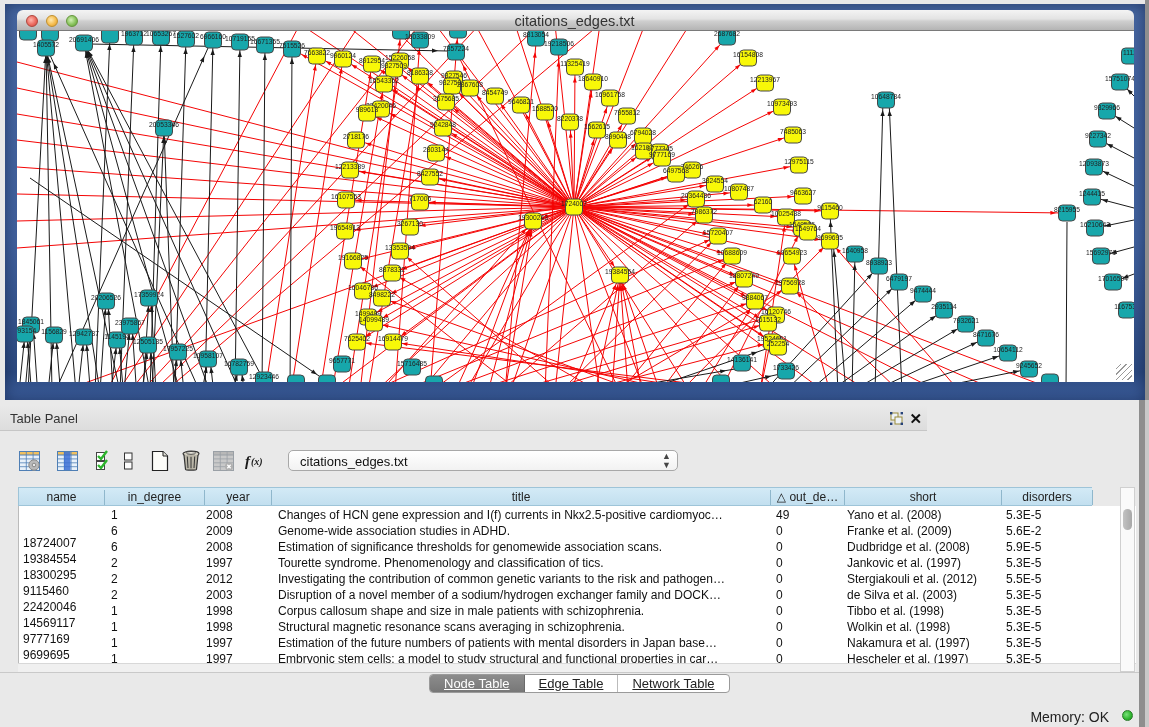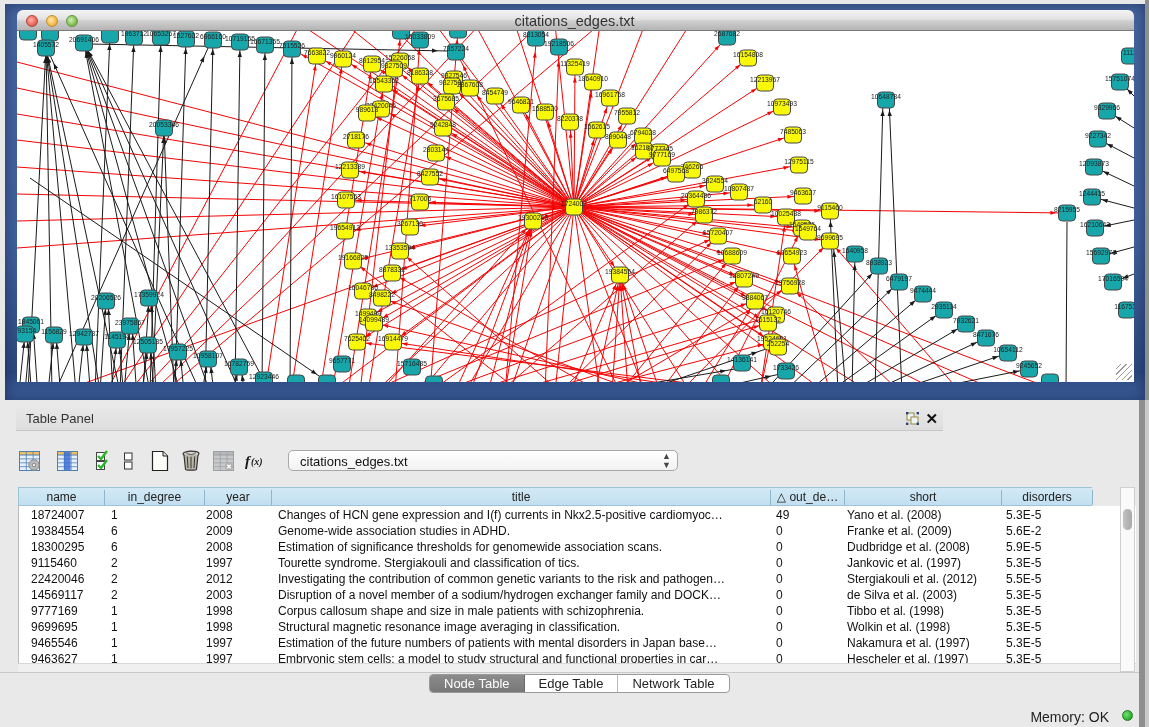--- a/index.html
+++ b/index.html
@@ -12,48 +12,48 @@
 .tl { position:absolute; top:15px; width:12px; height:12px; border-radius:50%; }
 .tl.r { left:26px; background:radial-gradient(circle at 4px 4px,#ffb6ad,#ec6b60 55%,#c8473c); border:0.5px solid #b0453c;}
 .tl.y { left:46px; background:radial-gradient(circle at 4px 4px,#ffe9b0,#f5bd4f 55%,#d8962a); border:0.5px solid #c08f2e;}
 .tl.g { left:66px; background:radial-gradient(circle at 4px 4px,#d2f0b6,#88c35c 55%,#5d9c35); border:0.5px solid #65953c;}
 .title { position:absolute; top:13px; left:0; width:1149px; text-align:center;
   font-size:14.5px; color:#333; }
 .canvas { position:absolute; left:17px; top:31px; width:1117px; height:351px; background:#fff; overflow:hidden; }
 .grip { position:absolute; right:2px; bottom:2px; width:16px; height:16px;
   background:repeating-linear-gradient(135deg,transparent 0 3px,#999 3px 4px); }
 .panel { position:absolute; left:0; top:400px; width:1139px; height:327px; background:#e9e9e9; }
-.phead { position:absolute; left:16px; top:5px; width:927px; height:26px;
+.phead { position:absolute; left:0; top:5px; width:927px; height:26px;
   background:linear-gradient(180deg,#e9e9e9,#dddddd); border-bottom:1px solid #c6c6c6;
   font-size:13px; color:#333; }
 .phead span { position:absolute; left:10px; top:6px; }
 .pX { position:absolute; right:5px; top:5px; font-size:15px; font-weight:bold; color:#111; }
 .pDock { position:absolute; right:24px; top:7px; width:13px; height:13px; }
 .combo { position:absolute; left:288px; top:450px; width:390px; height:21px; background:linear-gradient(180deg,#ffffff,#f2f2f2);
   border:1px solid #a8a8a8; border-radius:5px; font-size:13px; color:#111; }
 .combo .t { position:absolute; left:11px; top:3px; }
 .combo .a { position:absolute; right:6px; top:1px; font-size:9px; color:#444; line-height:9px; }
 .thead { position:absolute; left:18px; top:487px; width:1074px; height:19px;
   background:linear-gradient(180deg,#d3eaf6,#c2dfef); border:1px solid #9ec4d8; border-right:none; font-size:12px; color:#222; }
 .th { position:absolute; top:2px; text-align:center; border-right:1px solid #8fb7cc; height:15px; }
 .tbl { position:absolute; left:18px; top:506px; width:1118px; height:166px; background:#fff; overflow:hidden;
   border-left:1px solid #bbb; }
 .tr { position:absolute; left:0; width:1100px; height:16px; font-size:12px; color:#111; }
 .c { position:absolute; top:2px; white-space:nowrap; overflow:hidden; }
-.c0 { left:12px; width:80px; } .c1 { left:92px; width:90px; }
+.c0 { left:4px; width:80px;margin-top:28px; } .c1 { left:92px; width:90px; }
 .c2 { left:187px; width:64px; } .c3 { left:259px; width:492px; }
 .c4 { left:757px; width:62px; } .c5 { left:828px; width:150px; }
 .c6 { left:987px; width:100px; }
 .sb { position:absolute; left:1120px; top:487px; width:15px; height:185px; background:#fafafa;
   border:1px solid #d0d0d0; }
 .sb .thumb { position:absolute; left:2px; top:21px; width:9px; height:21px; border-radius:5px;
   background:linear-gradient(90deg,#c2c2c2,#a8a8a8); }
 .tabs { position:absolute; left:429px; top:674px; height:19px; border:1px solid #9a9a9a; border-radius:4px;
   background:#fff; font-size:13px; color:#222; overflow:hidden; }
-.tab { float:left; height:19px; line-height:18px; padding:0 14px; border-right:1px solid #bbb; }
+.tab { float:left; height:19px; line-height:18px; padding:0 14px; border-right:1px solid #bbb;text-decoration:underline; }
 .tab.sel { background:linear-gradient(180deg,#8c8c8c,#757575); color:#fff; border-right:1px solid #6a6a6a; }
 .tab:last-child { border-right:none; }
 .status { position:absolute; right:40px; top:709px; font-size:14px; color:#222; }
 .led { position:absolute; right:16px; top:710px; width:11px; height:11px; border-radius:50%;
   background:radial-gradient(circle at 3.5px 3.5px,#7ae07a,#2eb52e 60%,#1d8a1d); border:1px solid #2a7b2a; }
 .sep1 { position:absolute; left:0; top:672px; width:1139px; height:1px; background:#c9c9c9; }
 .rstrip1 { position:absolute; left:1139px; top:400px; width:6px; height:327px; background:#8e8e8e; }
 .rstrip2 { position:absolute; left:1145px; top:0; width:4px; height:400px; background:#8e8e8e; }
 .rstrip3 { position:absolute; left:1145px; top:400px; width:4px; height:327px; background:#c9c9c9; }
 .hsb { position:absolute; left:18px; top:663px; width:1118px; height:9px; background:#f0f0f0; border-top:1px solid #d8d8d8;}
@@ -897,21 +897,21 @@
       <div class="c c2">2008</div>
       <div class="c c3">Estimation of significance thresholds for genomewide association scans.</div>
       <div class="c c4">0</div>
       <div class="c c5">Dudbridge et al. (2008)</div>
       <div class="c c6">5.9E-5</div>
     </div>
     <div class="tr" style="top:48px">
       <div class="c c0">9115460</div>
       <div class="c c1">2</div>
       <div class="c c2">1997</div>
-      <div class="c c3">Tourette syndrome. Stergiakouli and classification of tics.</div>
+      <div class="c c3">Tourette syndrome. Phenomenology and classification of tics.</div>
       <div class="c c4">0</div>
       <div class="c c5">Jankovic et al. (1997)</div>
       <div class="c c6">5.3E-5</div>
     </div>
     <div class="tr" style="top:64px">
       <div class="c c0">22420046</div>
       <div class="c c1">2</div>
       <div class="c c2">2012</div>
       <div class="c c3">Investigating the contribution of common genetic variants to the risk and pathogen…</div>
       <div class="c c4">0</div>
@@ -933,21 +933,21 @@
       <div class="c c2">1998</div>
       <div class="c c3">Corpus callosum shape and size in male patients with schizophrenia.</div>
       <div class="c c4">0</div>
       <div class="c c5">Tibbo et al. (1998)</div>
       <div class="c c6">5.3E-5</div>
     </div>
     <div class="tr" style="top:112px">
       <div class="c c0">9699695</div>
       <div class="c c1">1</div>
       <div class="c c2">1998</div>
-      <div class="c c3">Structural magnetic resonance image averaging in classification.</div>
+      <div class="c c3">Structural magnetic resonance scans averaging in schizophrenia.</div>
       <div class="c c4">0</div>
       <div class="c c5">Wolkin et al. (1998)</div>
       <div class="c c6">5.3E-5</div>
     </div>
     <div class="tr" style="top:128px">
       <div class="c c0">9465546</div>
       <div class="c c1">1</div>
       <div class="c c2">1997</div>
       <div class="c c3">Estimation of the future numbers of patients with mental disorders in Japan base…</div>
       <div class="c c4">0</div>

